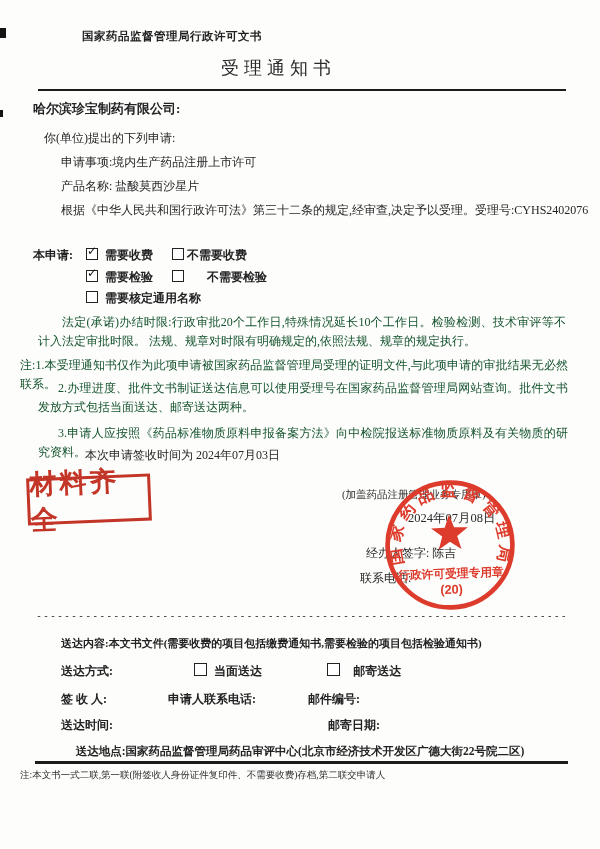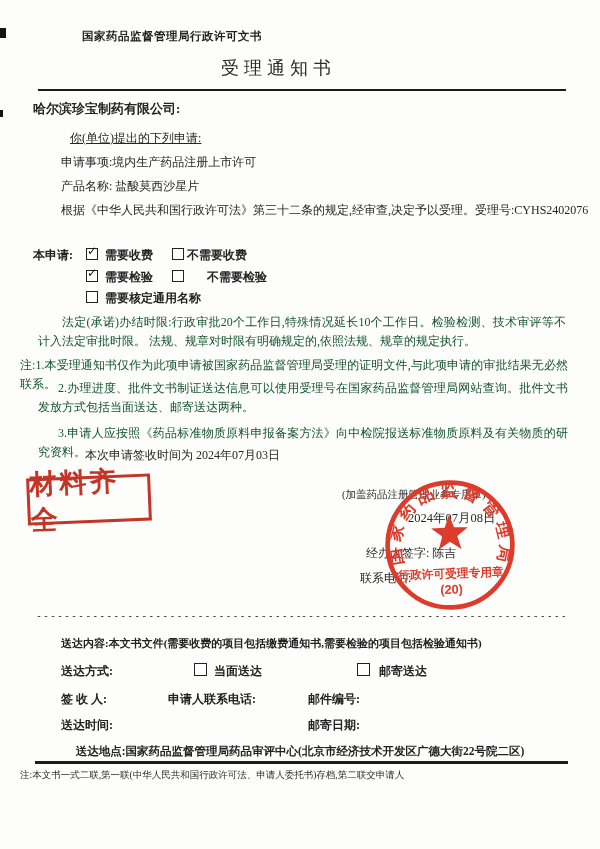--- a/index.html
+++ b/index.html
@@ -34,21 +34,21 @@
 <body>
 
 <div class="artifact" style="left:0;top:28px;width:6px;height:10px;"></div>
 <div class="artifact" style="left:0;top:110px;width:3px;height:7px;"></div>
 
 <div class="abs letterhead" style="left:38px;top:29px;">国家药品监督管理局行政许可文书</div>
 <div class="abs doc-title" style="left:0;top:56px;width:557px;text-align:center;">受理通知书</div>
 <div class="hline" style="left:38px;top:89px;width:528px;height:2px;"></div>
 
 <div class="abs body-txt-b" style="left:33px;top:100px;font-size:13px;">哈尔滨珍宝制药有限公司:</div>
-<div class="abs body-txt" style="left:70px;top:130px;text-decoration:underline;">你(单位)提出的下列申请:</div>
+<div class="abs body-txt" style="left:44px;top:130px;">你(单位)提出的下列申请:</div>
 <div class="abs body-txt" style="left:61px;top:154px;">申请事项:境内生产药品注册上市许可</div>
 <div class="abs body-txt" style="left:61px;top:178px;">产品名称: 盐酸莫西沙星片</div>
 <div class="abs body-txt" style="left:61px;top:202px;">根据《中华人民共和国行政许可法》第三十二条的规定,经审查,决定予以受理。受理号:CYHS2402076</div>
 
 <div class="abs body-txt-b" style="left:33px;top:247px;">本申请:</div>
 <div class="abs body-txt-b" style="left:86px;top:247px;">
   <span class="cb"><span class="mark">✓</span></span>
   <span style="margin:0 16px 0 4px;">需要收费</span>
   <span class="cb"></span>
   <span style="">不需要收费</span>
@@ -95,27 +95,27 @@
   <span class="dash">--------------------------------------------------------------</span>
   <span class="dash">--------------------------------------------------------------</span>
 </div>
 
 <div class="abs body-txt-b" style="left:61px;top:636px;font-size:11px;">送达内容:本文书文件(需要收费的项目包括缴费通知书,需要检验的项目包括检验通知书)</div>
 
 <div class="abs body-txt-b" style="left:61px;top:663px;">
   <span>送达方式:</span>
   <span style="margin-left:78px;"><span class="cb" style="width:11px;height:11px;"></span>
   <span style="margin-left:4px;">当面送达</span></span>
-  <span style="margin-left:92px;"><span class="cb" style="width:11px;height:11px;"></span>
+  <span style="margin-left:62px;font-family:Liberation Mono, monospace;"><span class="cb" style="width:11px;height:11px;"></span>
   <span style="margin-left:6px;">邮寄送达</span></span>
 </div>
 
 <div class="abs body-txt-b" style="left:61px;top:691px;">签 收 人:</div>
 <div class="abs body-txt-b" style="left:168px;top:691px;">申请人联系电话:</div>
 <div class="abs body-txt-b" style="left:308px;top:691px;">邮件编号:</div>
 
 <div class="abs body-txt-b" style="left:61px;top:717px;">送达时间:</div>
-<div class="abs body-txt-b" style="left:308px;top:717px;">邮寄日期:</div>
+<div class="abs body-txt-b" style="left:328px;top:717px;">邮寄日期:</div>
 
 <div class="abs body-txt-b" style="left:0;top:744px;width:600px;text-align:center;font-size:11.5px;">送达地点:国家药品监督管理局药品审评中心(北京市经济技术开发区广德大街22号院二区)</div>
 
 <div class="hline" style="left:35px;top:761px;width:533px;height:2.5px;"></div>
-<div class="abs small-note" style="left:20px;top:769px;">注:本文书一式二联,第一联(中华人民共和国行政许可法、申请人委托书)存档,第二联交申请人</div>
+<div class="abs small-note" style="left:20px;top:769px;">注:本文书一式二联,第一联(附签收人身份证件复印件、不需要收费)存档,第二联交申请人</div>
 
 </body></html>

